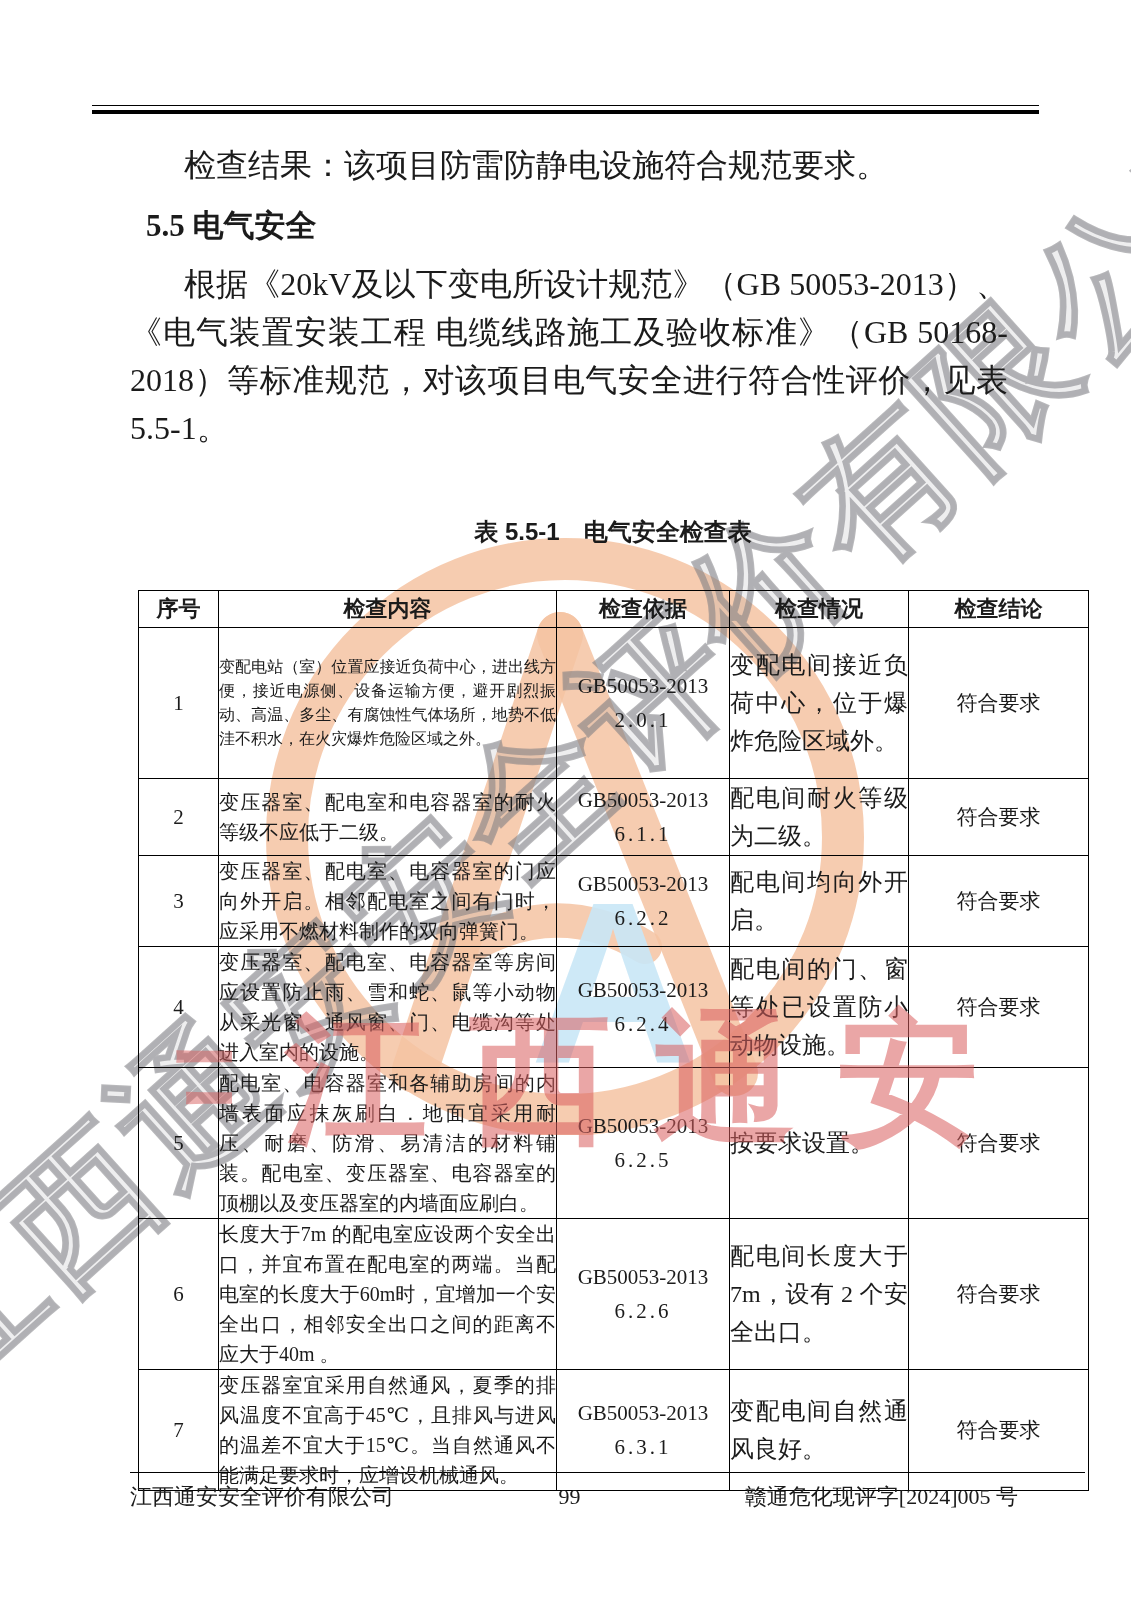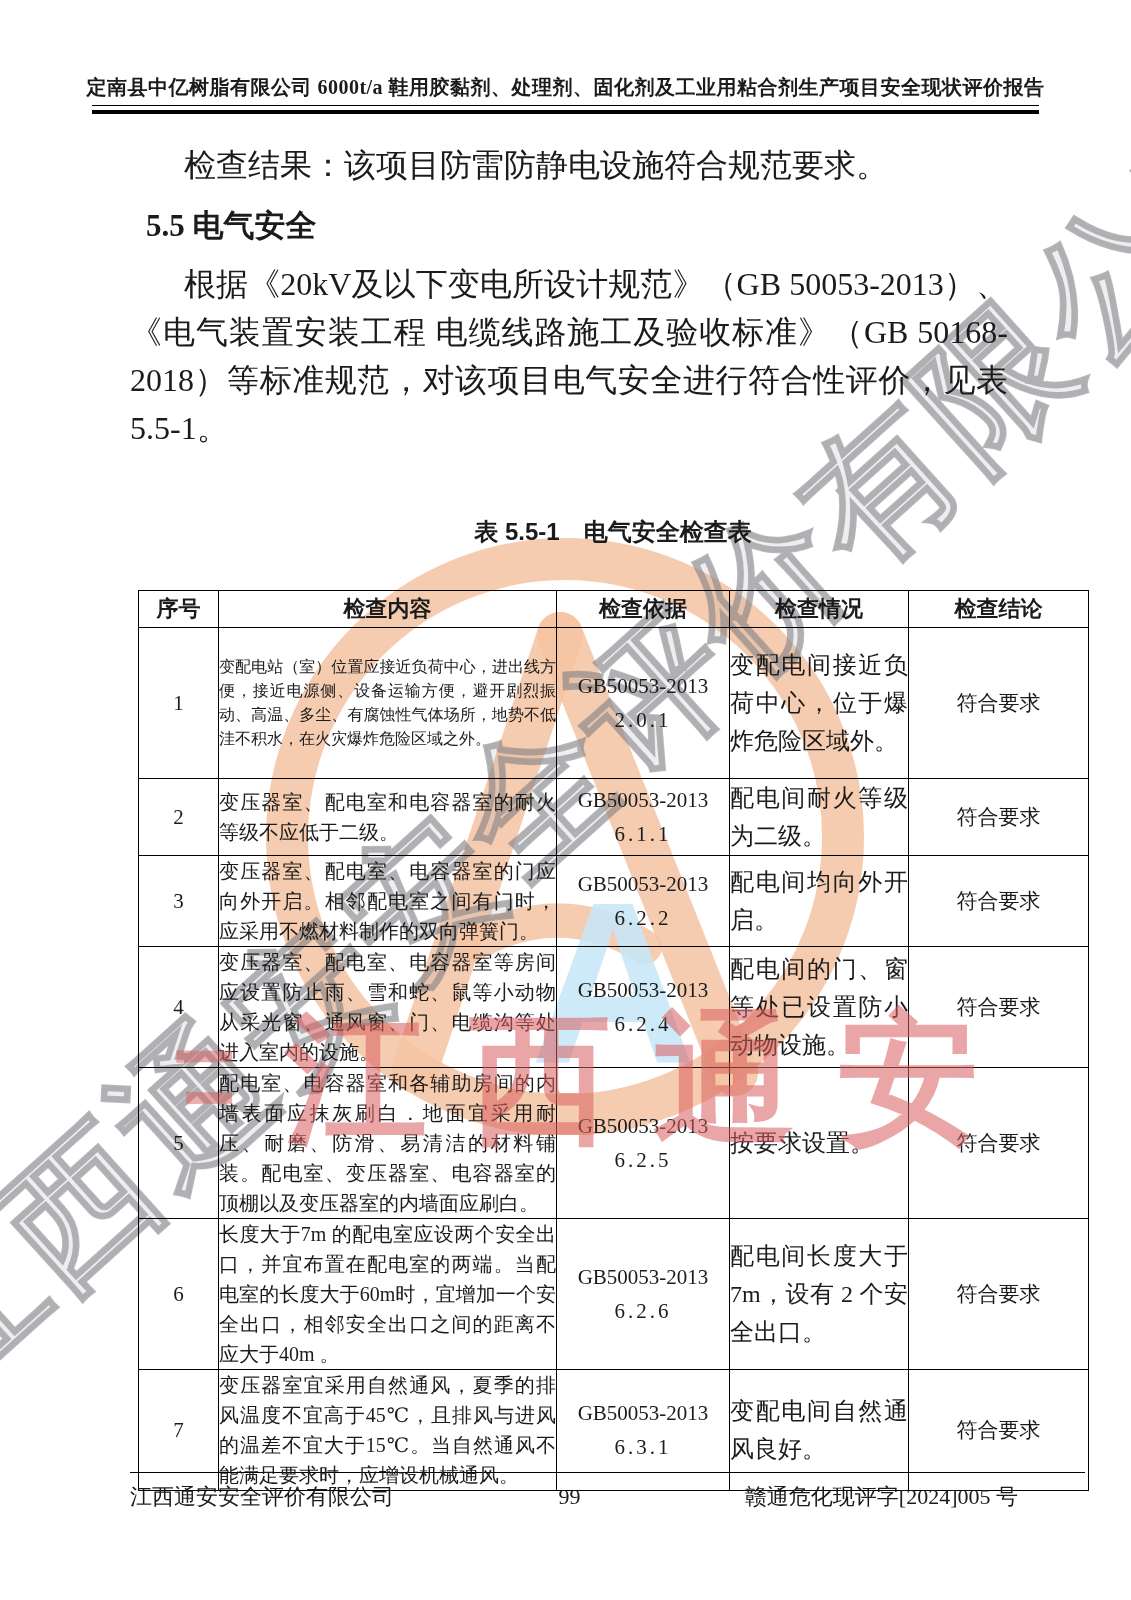--- a/index.html
+++ b/index.html
@@ -69,21 +69,20 @@
   <svg class="wm-logo" width="690" height="620" viewBox="0 0 690 620">
     <circle cx="335" cy="322" r="278" fill="none" stroke="#f5c3a2" stroke-width="42" opacity="0.85"></circle>
     <path d="M330 120 L185 555" fill="none" stroke="#f5c3a2" stroke-width="46" stroke-linecap="round" opacity="0.85"></path>
     <path d="M330 120 L505 558" fill="none" stroke="#f5c3a2" stroke-width="46" stroke-linecap="round" opacity="0.85"></path>
     <path d="M242 430 Q330 380 415 432" fill="none" stroke="#f5c3a2" stroke-width="34" stroke-linecap="round" opacity="0.85"></path>
     <text x="300" y="548" font-family="Liberation Sans, DejaVu Sans, sans-serif" font-weight="bold" font-size="230" fill="#c9e7f7" opacity="0.9">A</text>
   </svg>
 
   <div class="wm-diagonal">江西通安安全评价有限公司</div>
 
-  <div class="doc-header">定南县中亿树脂有限公司 6000t/a 鞋用胶黏剂、处理剂、固化剂及工业用粘合剂生产项目安全现状评价报告</div>
   <div class="header-rule-thin"></div>
   <div class="header-rule-thick"></div>
 
   <div class="content">
     <p class="p p-indent">检查结果：该项目防雷防静电设施符合规范要求。</p>
     <h2 class="sec-heading">5.5 电气安全</h2>
     <p class="p p3 p-indent">根据《20kV及以下变电所设计规范》（GB 50053-2013）、《电气装置安装工程 电缆线路施工及验收标准》（GB 50168-2018）等标准规范，对该项目电气安全进行符合性评价，见表5.5-1。</p>
   </div>
 
   <div class="table-title">表 5.5-1　电气安全检查表</div>

